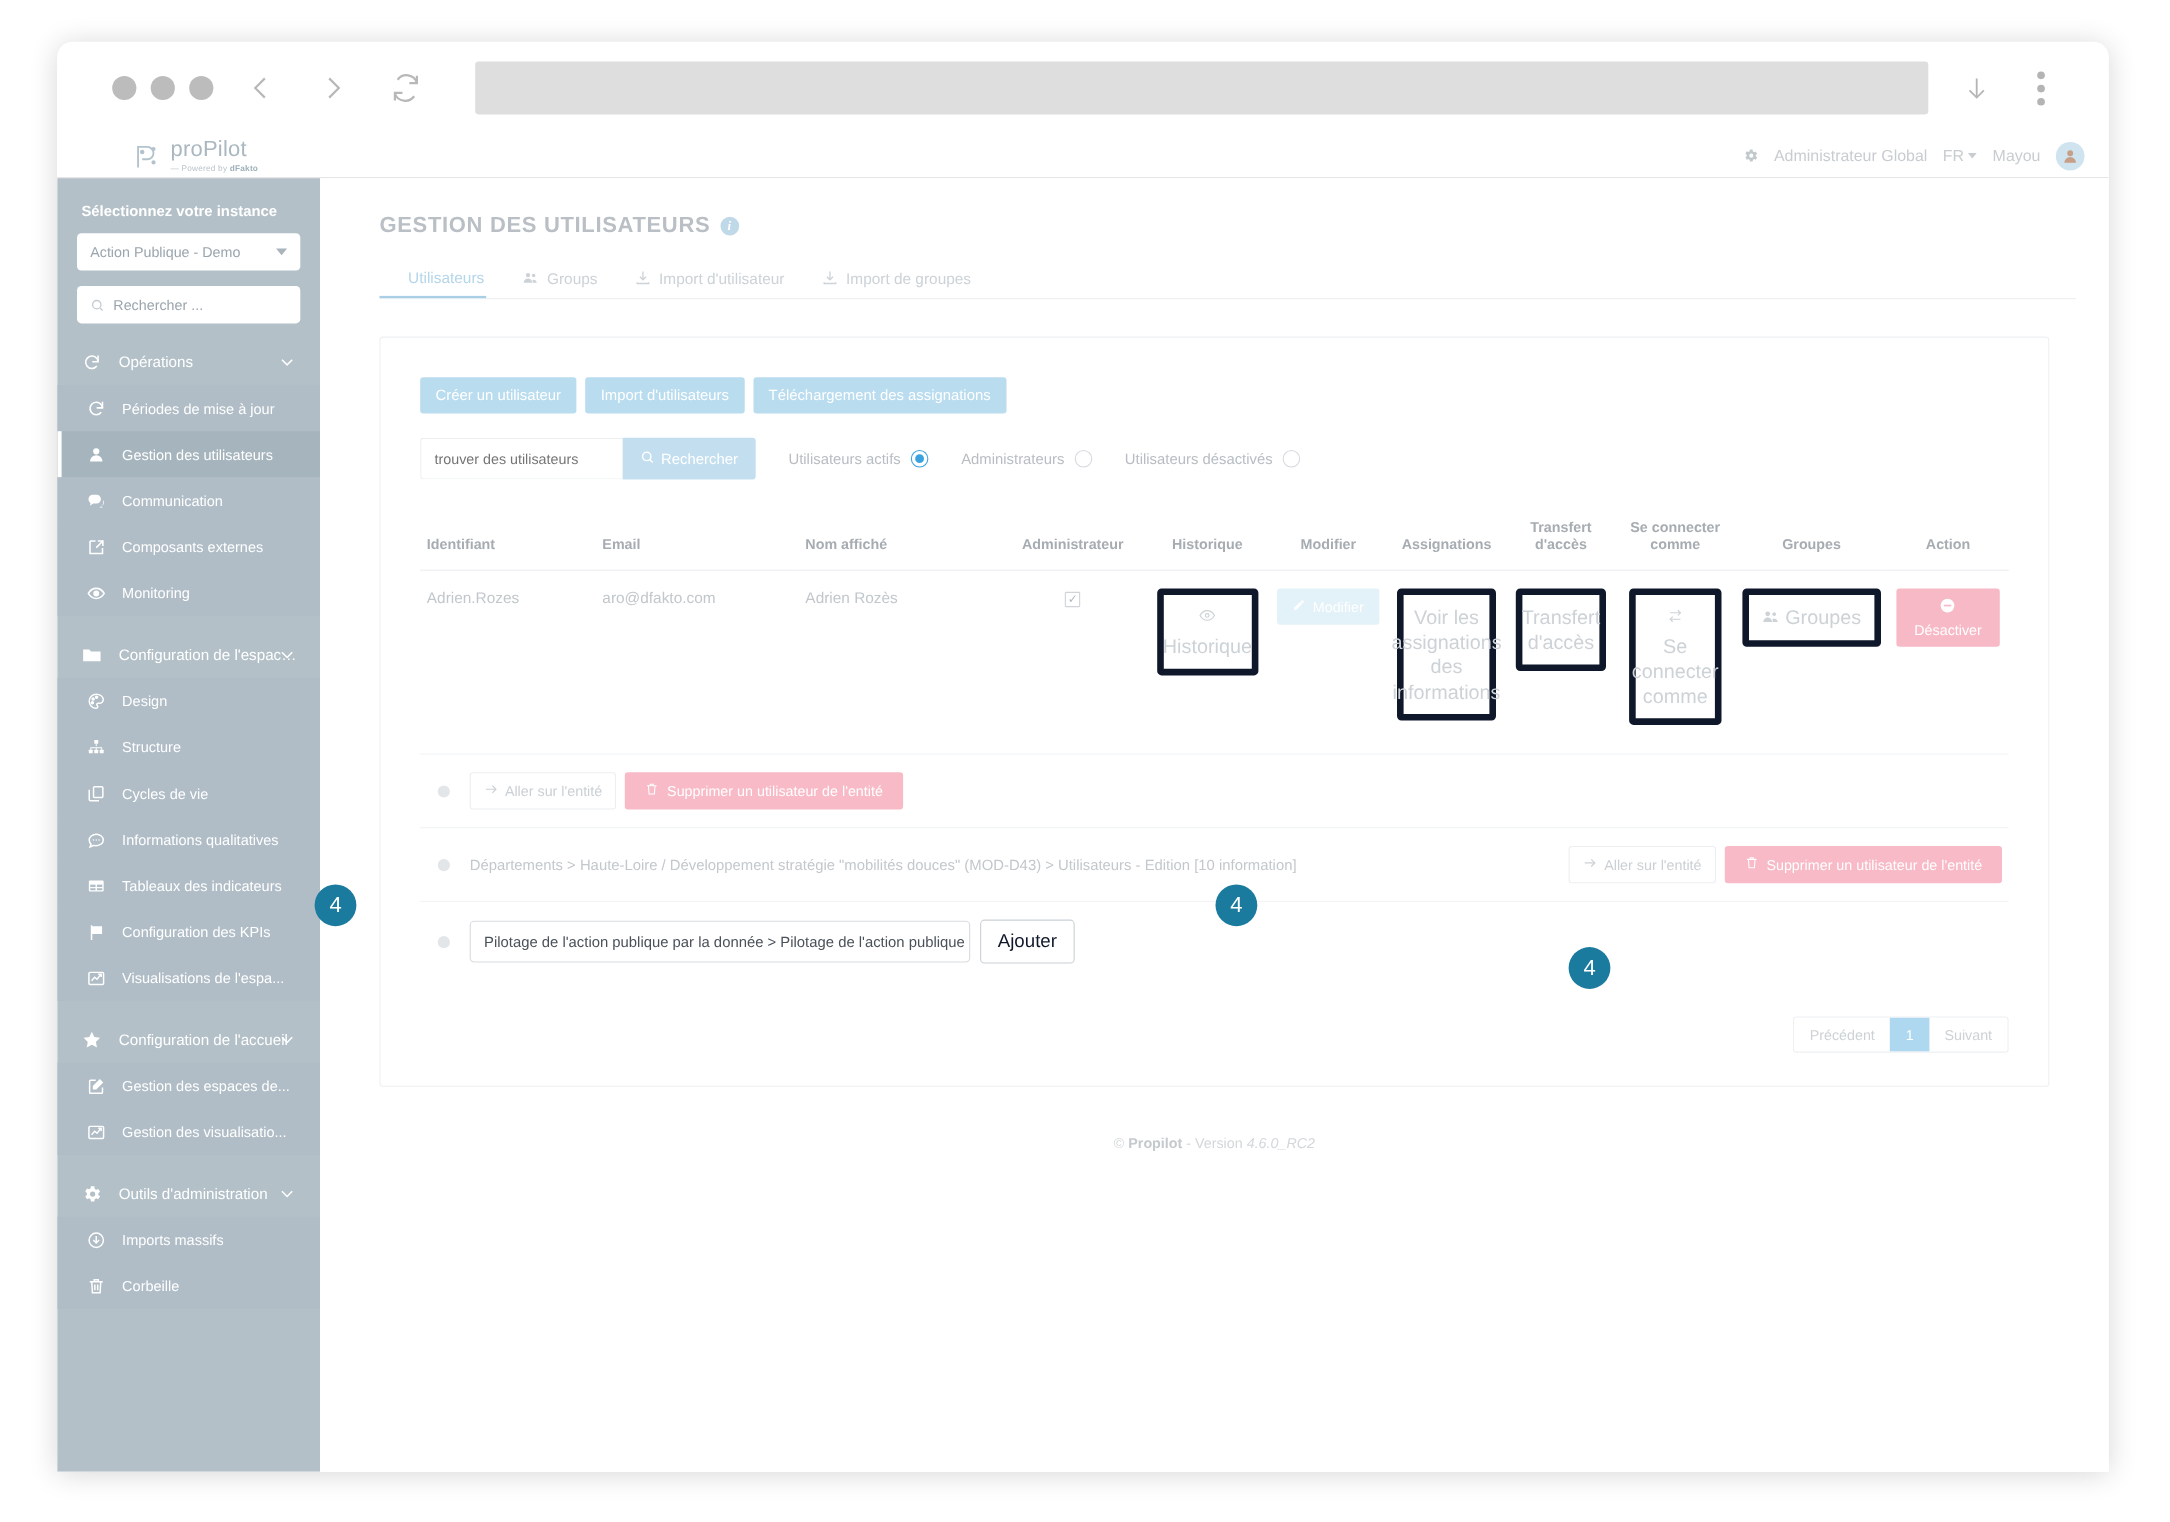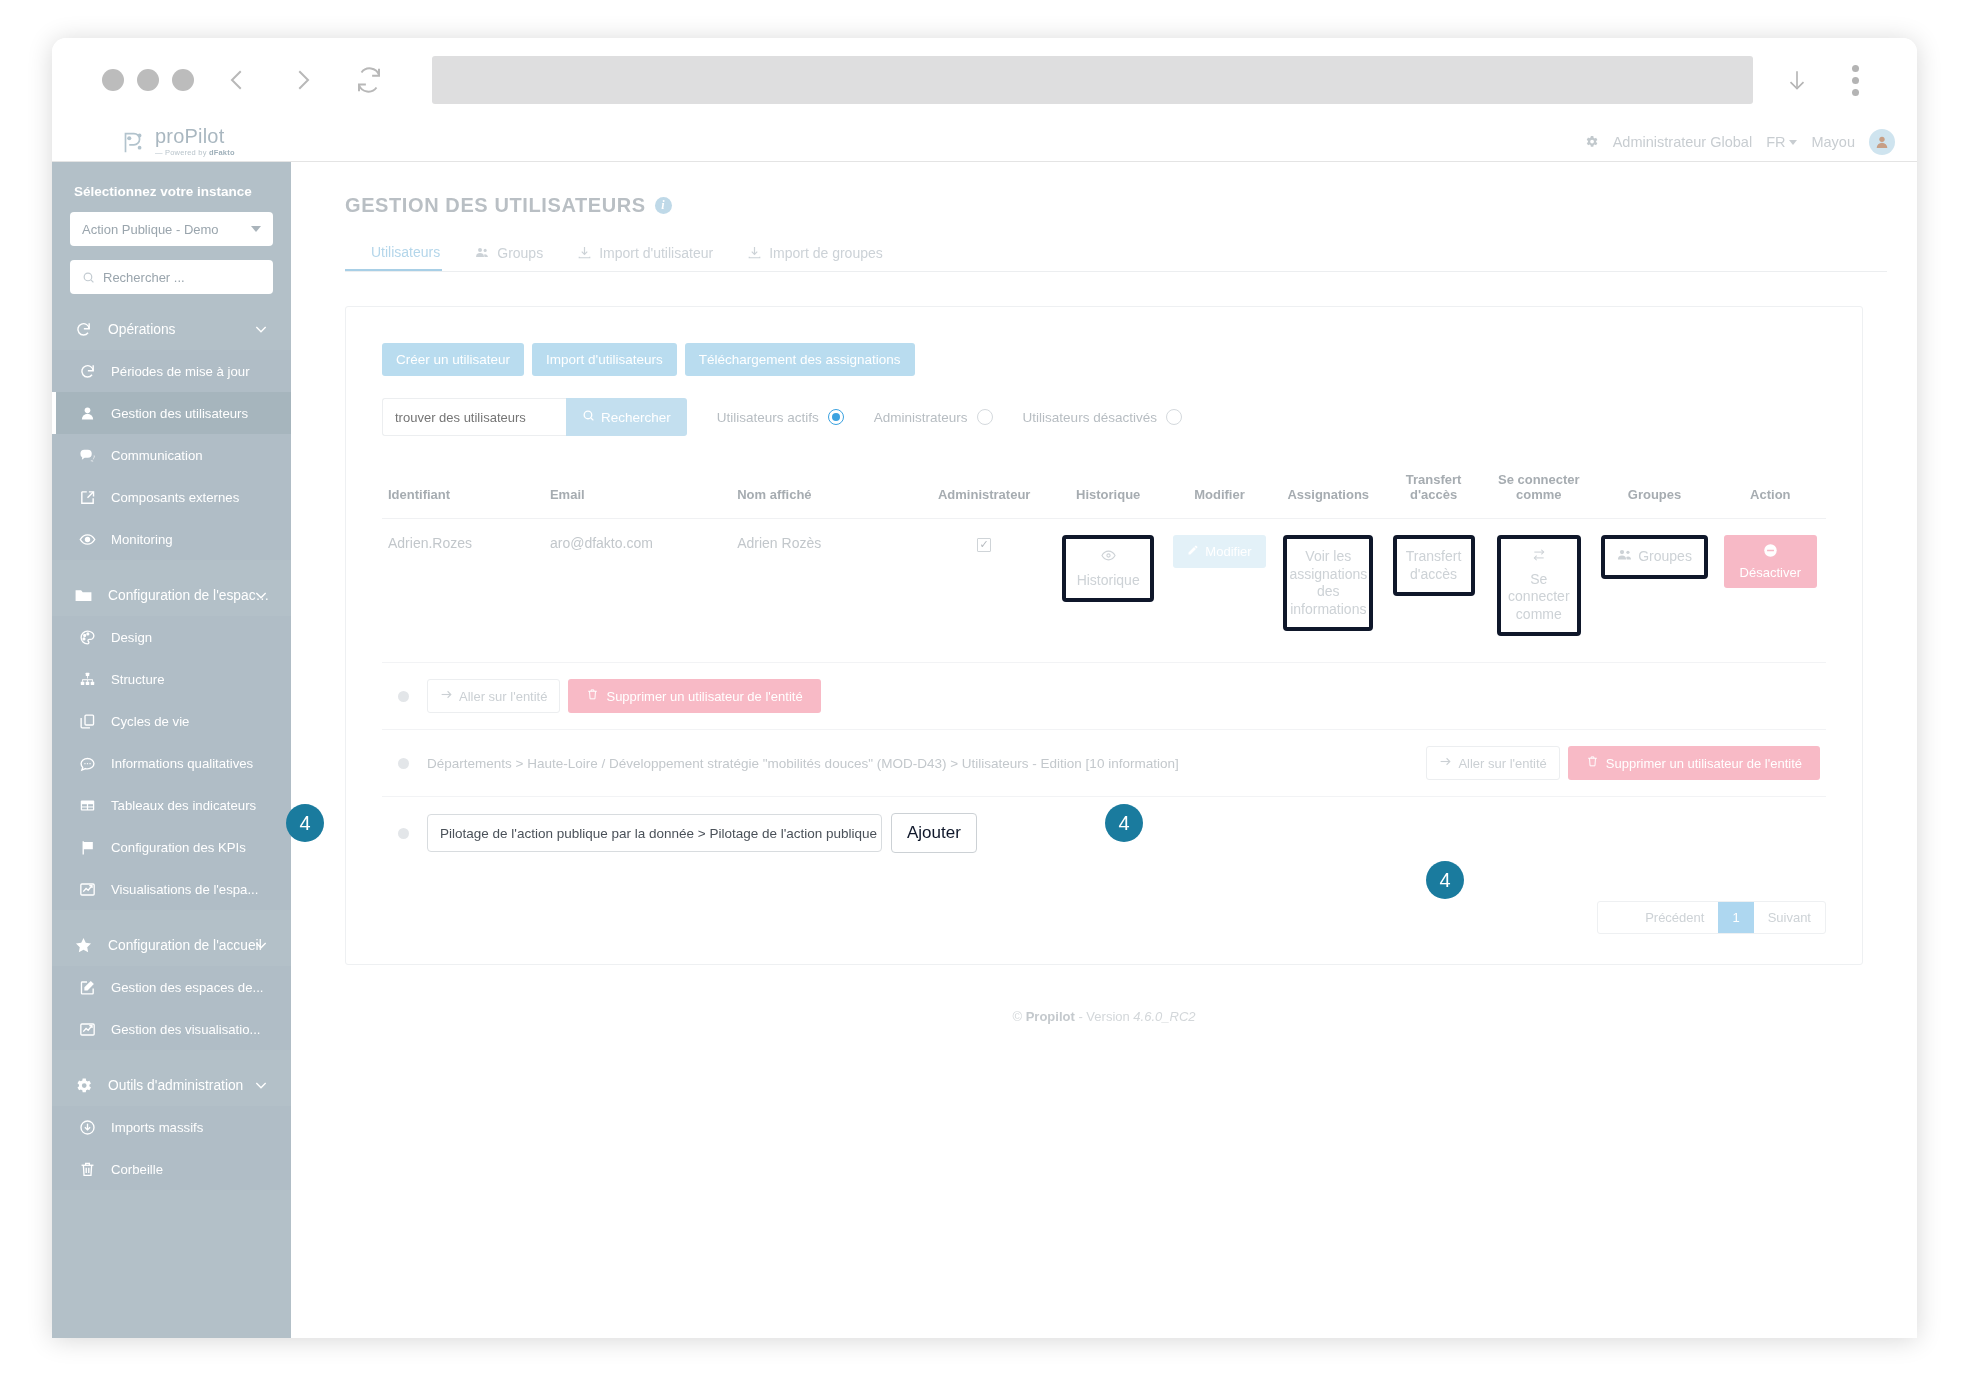--- a/index.html
+++ b/index.html
@@ -219,22 +219,22 @@
   }
   .utable th.ctr { text-align: center; }
   .utable td {
     font-size: 14px; color: #c2c7cb;
     padding: 16px 6px; vertical-align: top;
   }
   .utable td.ctr { text-align: center; }
   .cellbox {
     display: inline-flex; flex-direction: column; align-items: center;
     justify-content: center; gap: 4px;
-    border: 4px solid #0f172a; border-radius: 4px;
-    color: #cdd2d6; font-size: 14px;
+    border: 6px solid #0f172a; border-radius: 4px;
+    color: #cdd2d6; font-size: 18px;
     padding: 9px 12px; background: #ffffff;
     line-height: 1.25; text-align: center;
   }
   .cellbox.w1 { width: 92px; }
   .cellbox.w2 { width: 90px; min-height: 96px; }
   .cellbox.w3 { width: 82px; min-height: 56px; }
   .cellbox.w4 { width: 84px; min-height: 76px; }
   .cellbox.row { flex-direction: row; gap: 6px; padding: 9px 12px; }
   .btn-modifier {
     display: inline-flex; align-items: center; gap: 6px;
@@ -315,21 +315,21 @@
     display: flex; align-items: center; justify-content: center;
     font-size: 20px; z-index: 20;
   }
   #mk1 { left: 234px; top: 682px; }
   #mk2 { left: 1053px; top: 682px; }
   #mk3 { left: 1374px; top: 739px; }
 
   .pager-wrap { display: flex; justify-content: flex-end; margin-top: 32px; }
   .pager {
     display: flex; border: 1px solid #eef0f2; border-radius: 3px;
-    overflow: hidden; font-size: 13px; padding-left: 33px;
+    overflow: hidden; font-size: 13px;
   }
   .pager div { padding: 8px 14px; color: #cdd2d6; }
   .pager div.cur { background: #aed7f0; color: #ffffff; }
 
   .footer {
     text-align: center; margin-top: 44px;
     font-size: 13px; color: #d3d7da;
   }
   .footer b { color: #c4c9cd; }
   .footer i { font-style: italic; }

